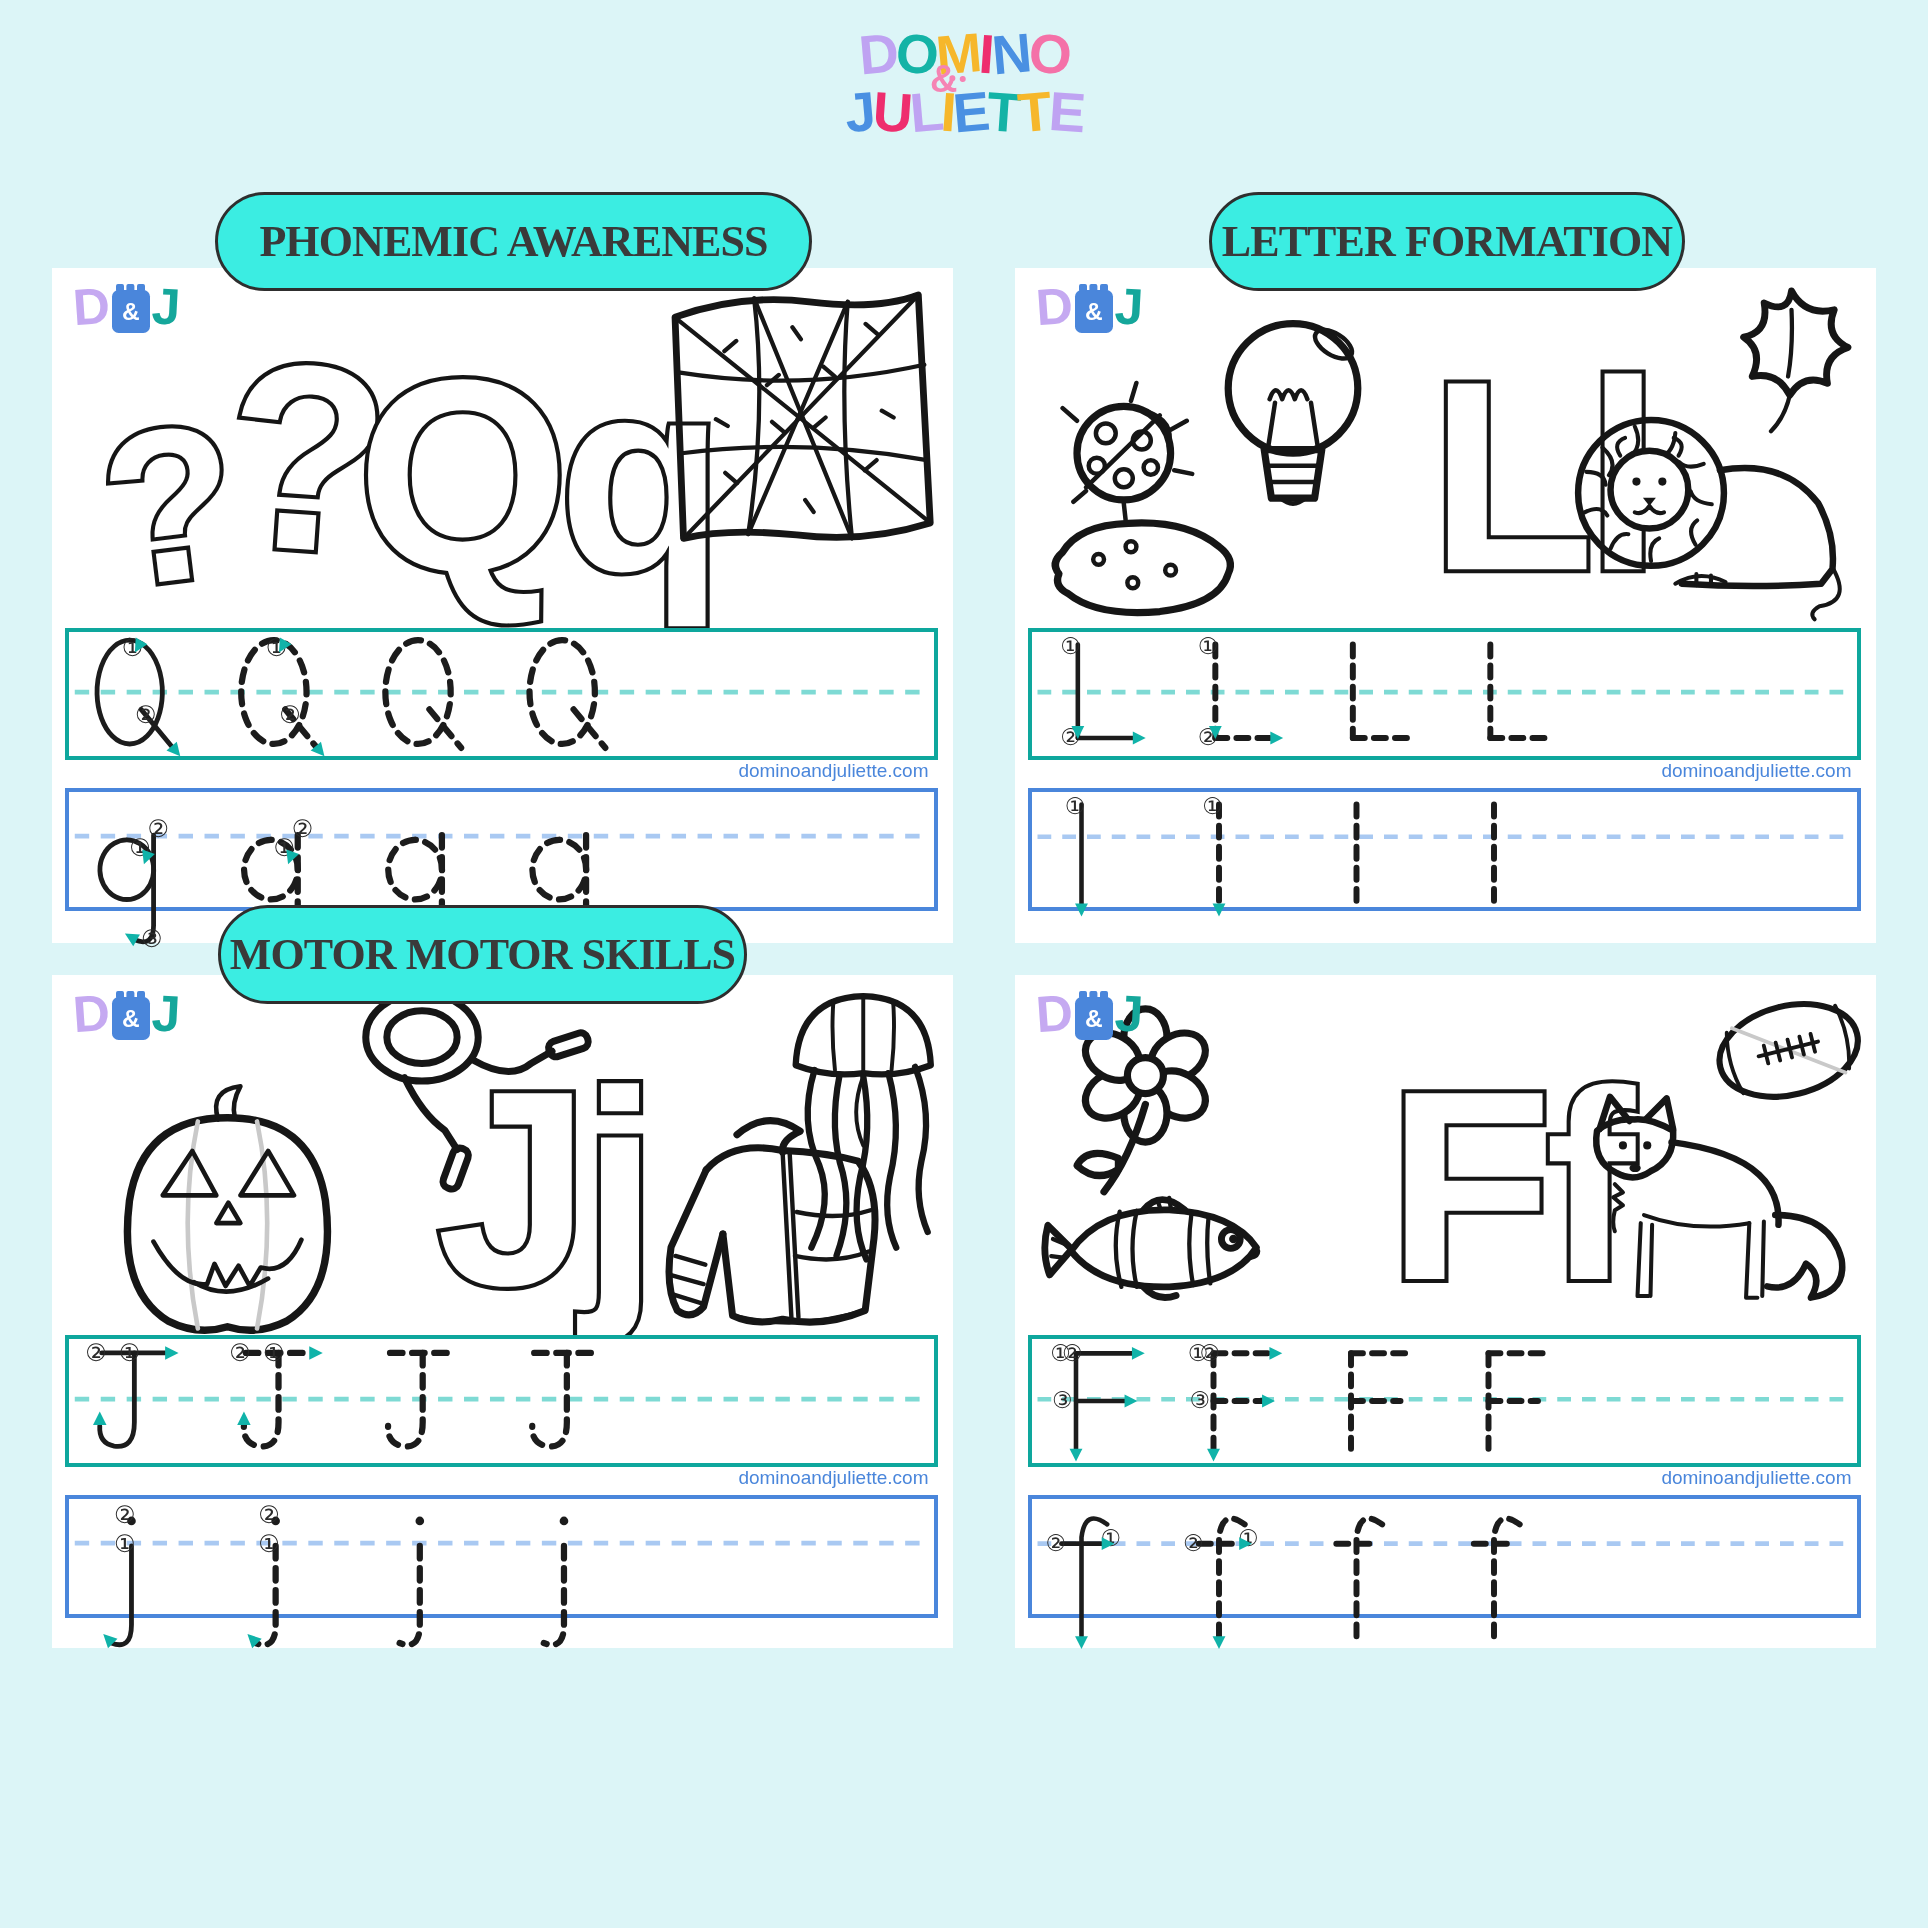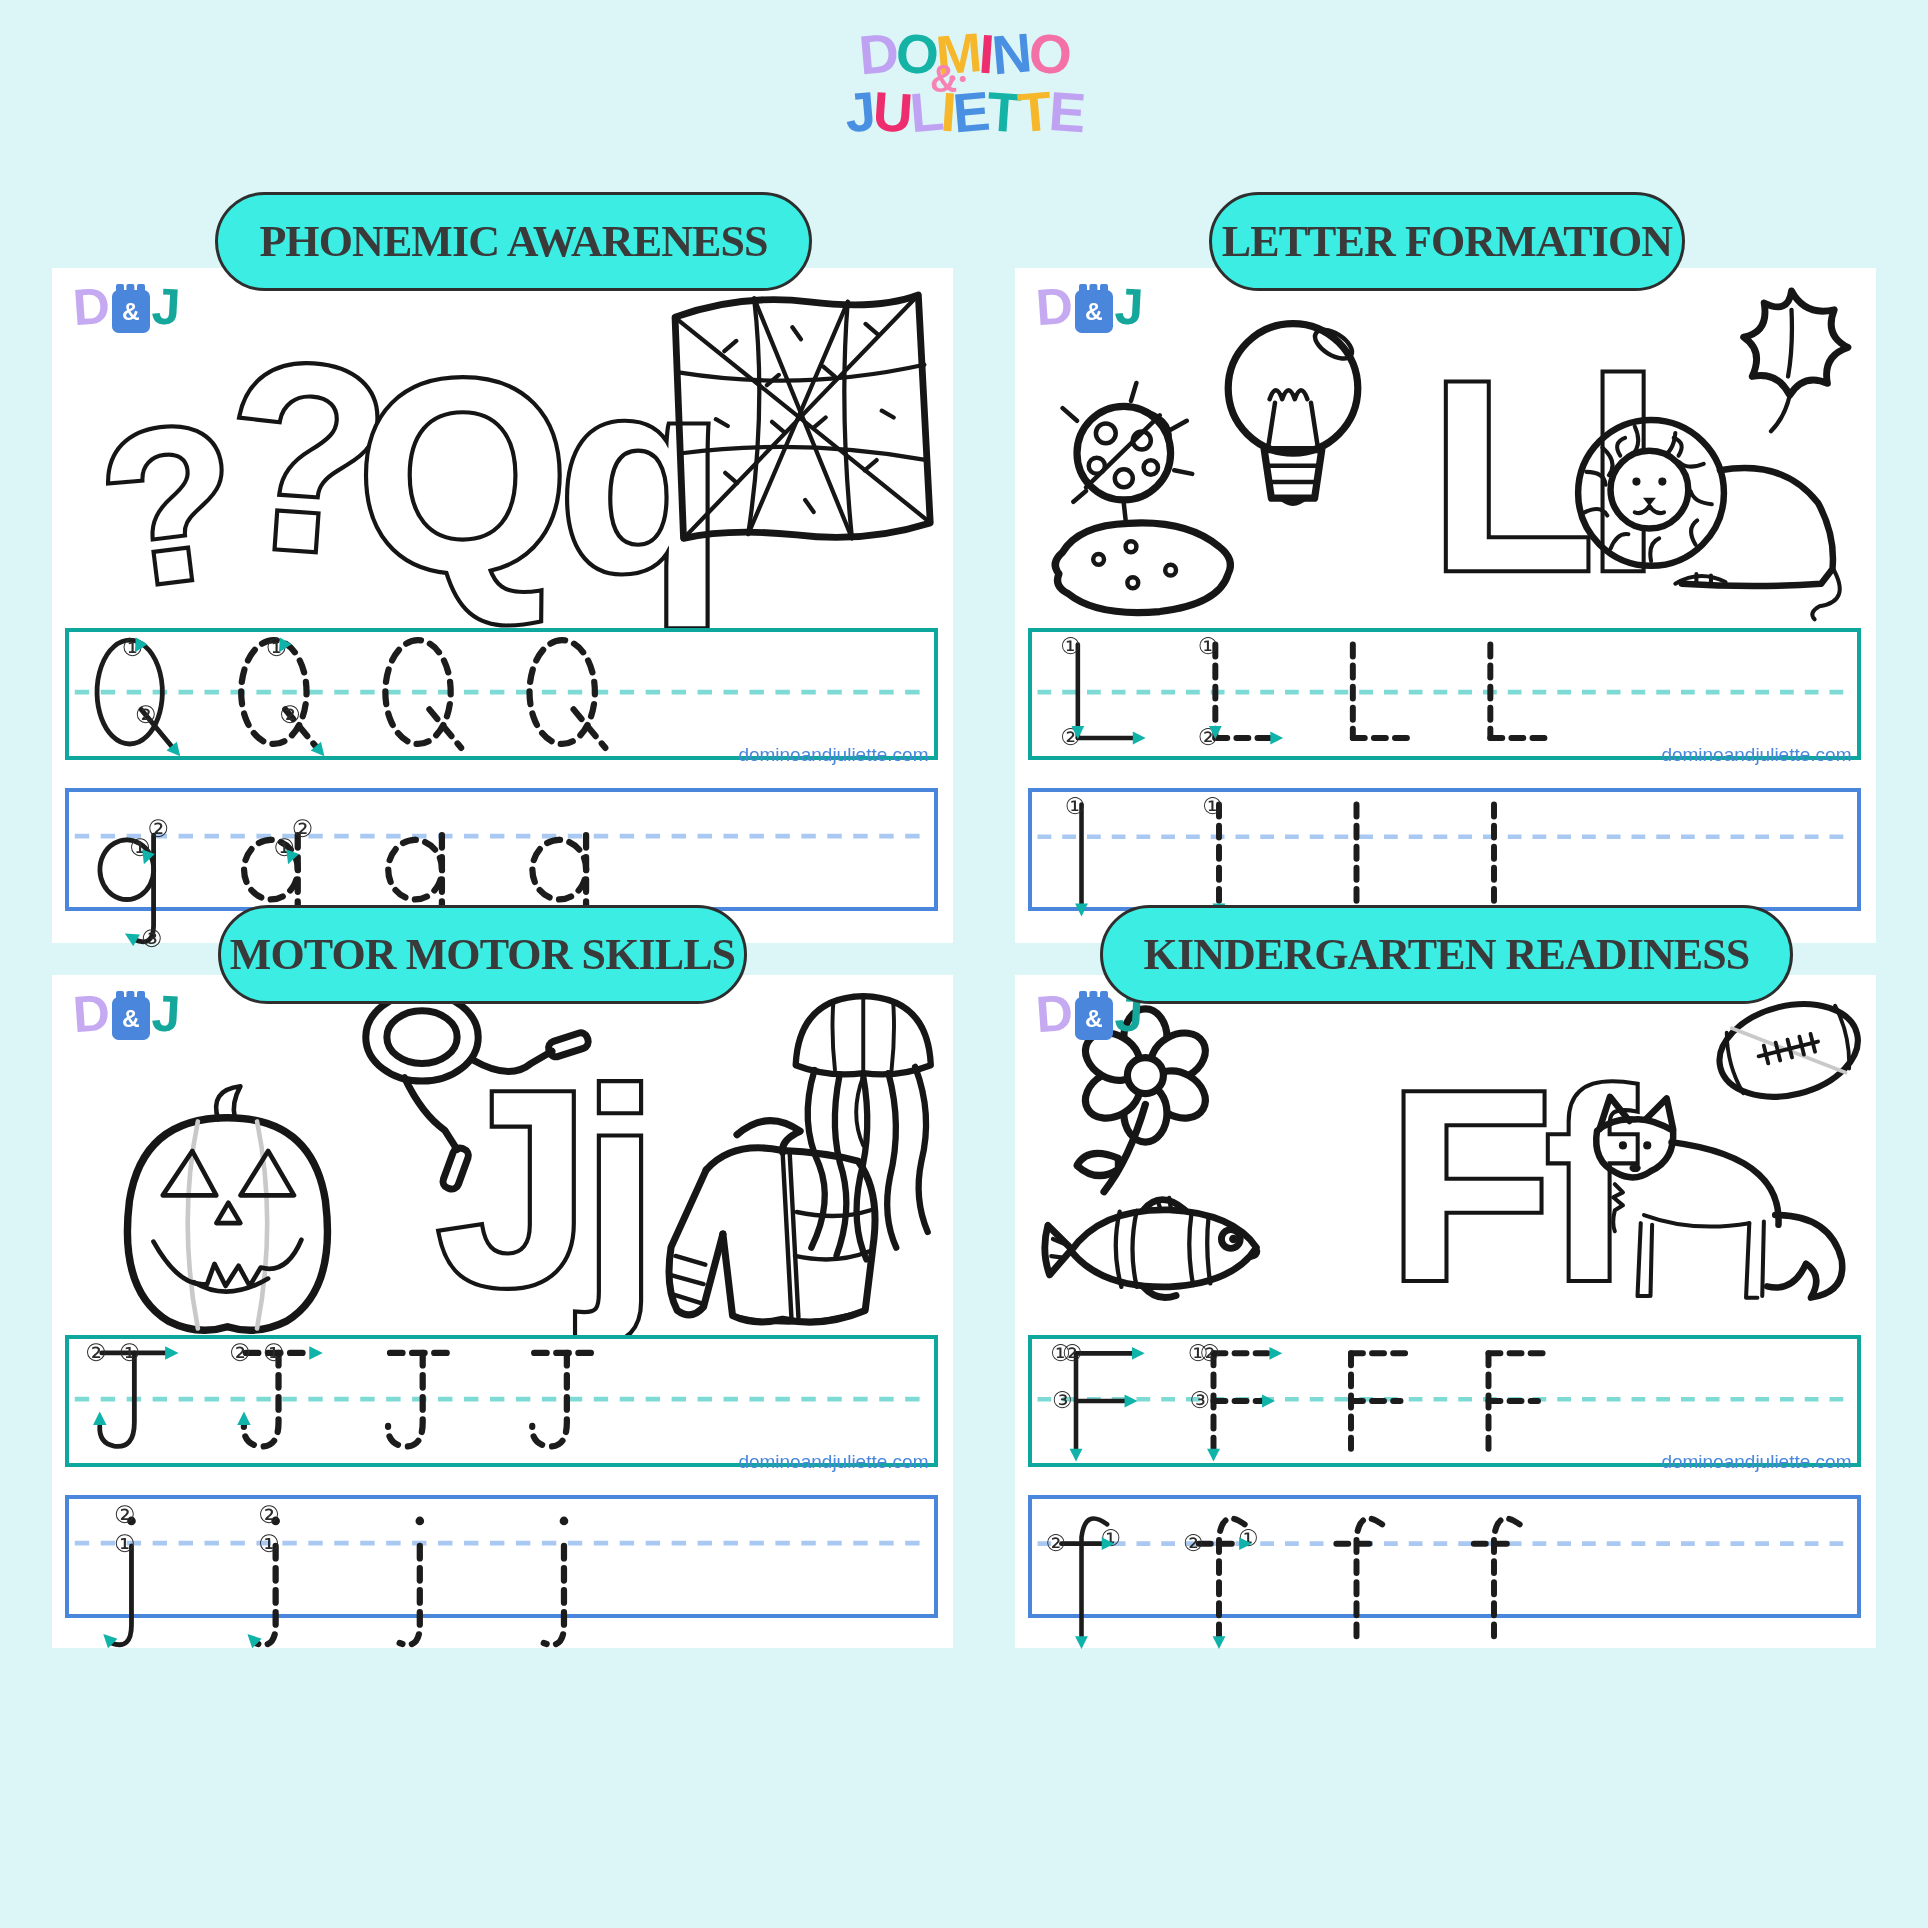--- a/index.html
+++ b/index.html
@@ -39,21 +39,21 @@
   .dj-tile::before{content:"";position:absolute;top:-6.6px;left:4.7px;width:7.5px;height:8.5px;border-radius:1.9px;
            background:inherit;box-shadow:10.4px 0 0 currentColor,21px 0 0 currentColor;color:inherit;}
   .dj-tile b{font-size:24.5px;color:#fff;font-weight:800;}
 
   .art{position:absolute;left:7.5px;top:3.8px;right:7.5px;height:356px;}
   .art svg{width:100%;height:100%;overflow:visible;}
 
   .trace-upper{position:absolute;left:13px;right:15px;top:360px;height:124px;border:4.7px solid #0EA79D;background:#fff;}
   .trace-lower{position:absolute;left:13px;right:15px;top:520px;height:115px;border:4.7px solid #4A86DB;background:#fff;}
   .trace-upper svg,.trace-lower svg{position:absolute;left:0;top:0;width:100%;height:100%;overflow:visible;}
-  .site{position:absolute;right:24.5px;top:476px;font-size:19px;color:#4A86DB;letter-spacing:0;}
+  .site{position:absolute;right:24.5px;top:492px;font-size:19px;color:#4A86DB;letter-spacing:0;}
 
   
   .ln{fill:none;stroke:#161616;stroke-width:8;stroke-linecap:round;stroke-linejoin:round;}
   .ln.t5{stroke-width:5;}
   .ln.gray{stroke:#C9C9C9;stroke-width:5;}
   .lnf{fill:#fff;stroke:#161616;stroke-width:8;stroke-linecap:round;stroke-linejoin:round;}
   .dotfill{fill:#161616;stroke:none;}
   .bubble{fill:#fff;stroke:#151515;stroke-width:9;paint-order:stroke;font-weight:bold;
           font-family:"Liberation Sans",sans-serif;}
 </style>
@@ -64,21 +64,20 @@
 
   <div class="brand">
     <span class="brand-line"><span class="bl" style="color:#BFA3F2;transform:rotate(-5deg)">D</span><span class="bl" style="color:#14B3A6;transform:rotate(4deg)">O</span><span class="bl" style="color:#F6B72B;transform:rotate(-5deg)">M</span><span class="bl" style="color:#EE2D6E;transform:rotate(4deg)">I</span><span class="bl" style="color:#4A90E2;transform:rotate(-5deg)">N</span><span class="bl" style="color:#F471A8;transform:rotate(4deg)">O</span></span>
     <span class="brand-line"><span class="bl" style="color:#4A90E2;transform:rotate(-5deg)">J</span><span class="bl" style="color:#EE2D6E;transform:rotate(4deg)">U</span><span class="bl" style="color:#BFA3F2;transform:rotate(-5deg)">L</span><span class="bl" style="color:#F6B72B;transform:rotate(4deg)"><i class="uml"></i>I</span><span class="bl" style="color:#4A90E2;transform:rotate(-5deg)">E</span><span class="bl" style="color:#14B3A6;transform:rotate(4deg)">T</span><span class="bl" style="color:#F6B72B;transform:rotate(-5deg)">T</span><span class="bl" style="color:#BFA3F2;transform:rotate(4deg)">E</span></span>
   </div>
   <span class="brand-amp" style="color: rgb(245, 132, 180);">&amp;</span>
 
   <div class="badge badge1">PHONEMIC AWARENESS</div>
   <div class="badge badge2">LETTER FORMATION</div>
   <div class="badge badge3">MOTOR MOTOR SKILLS</div>
-  <div class="badge badge4">KINDERGARTEN READINESS</div>
 
   <div class="panel p1">
     <div class="dj-mini">
       <span class="dj-d" style="color: rgb(197, 169, 241);">D</span>
       <span class="dj-tile" style="background: rgb(74, 134, 219); color: rgb(74, 134, 219);">
           <b>&amp;</b>
         </span>
       <span class="dj-j" style="color: rgb(21, 167, 155);">J</span>
     </div>
     <div class="art">

